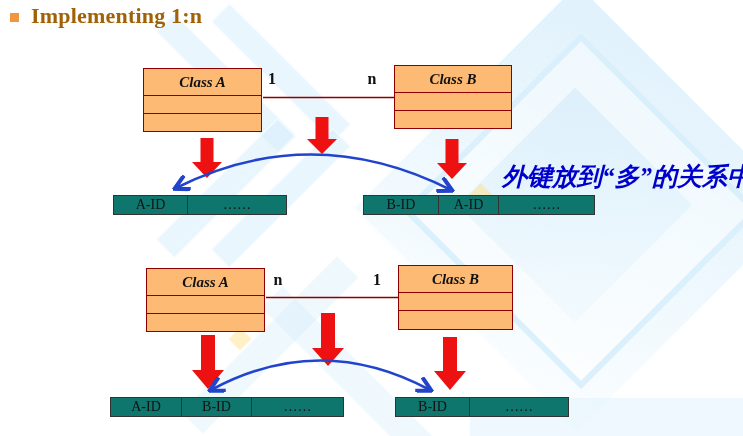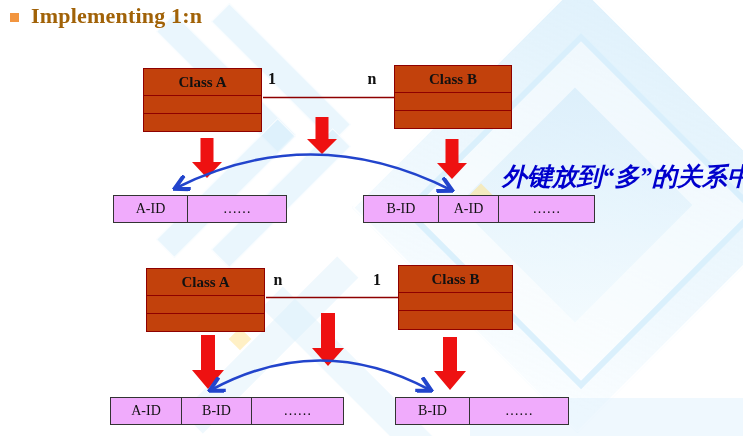--- a/index.html
+++ b/index.html
@@ -27,31 +27,31 @@
   .wm-y1{left:470px;top:188px;width:22px;height:22px;transform:rotate(45deg);background:rgba(255,226,140,.55);}
   .wm-y2{left:232px;top:331px;width:16px;height:16px;transform:rotate(45deg);background:rgba(255,226,140,.5);}
   
   .bullet{position:absolute;left:10px;top:13px;width:9px;height:9px;z-index:2;}
   .slide-title{position:absolute;left:31px;top:3px;z-index:2;
     font-size:22px;font-weight:bold;color:#a16207;letter-spacing:.2px;}
   
   svg.gfx{position:absolute;left:0;top:0;z-index:1;}
   
   .class-box{position:absolute;z-index:2;box-sizing:border-box;
-    background:#c2410c;border:1.5px solid #8E0000;}
+    background:#fdba74;border:1.5px solid #8E0000;font-style:italic;}
   .class-title{height:26px;display:flex;align-items:center;justify-content:center;
     font-size:15px;font-weight:bold;color:#111;border-bottom:1.5px solid #8E0000;}
   .class-row{height:17px;}
   .class-row.mid{border-bottom:1.5px solid #8E0000;}
   
   .mult{position:absolute;z-index:2;width:22px;text-align:center;
     font-size:16px;font-weight:bold;color:#111;}
   
   .tbl{position:absolute;z-index:2;display:flex;box-sizing:border-box;
-    background:#f0abfc;border:1.5px solid #333;height:28px;}
+    background:#0f766e;border:1.5px solid #333;height:20px;}
   .cell{display:flex;align-items:center;justify-content:center;
     font-size:14px;color:#111;box-sizing:border-box;}
   .cell + .cell{border-left:1.4px solid #333;}
   
   .fk-note{position:absolute;left:502px;top:160px;z-index:2;white-space:nowrap;
     font-size:25px;font-weight:bold;font-style:italic;color:#0000CC;text-align:center;}
 </style>
 </head>
 <body>
 

